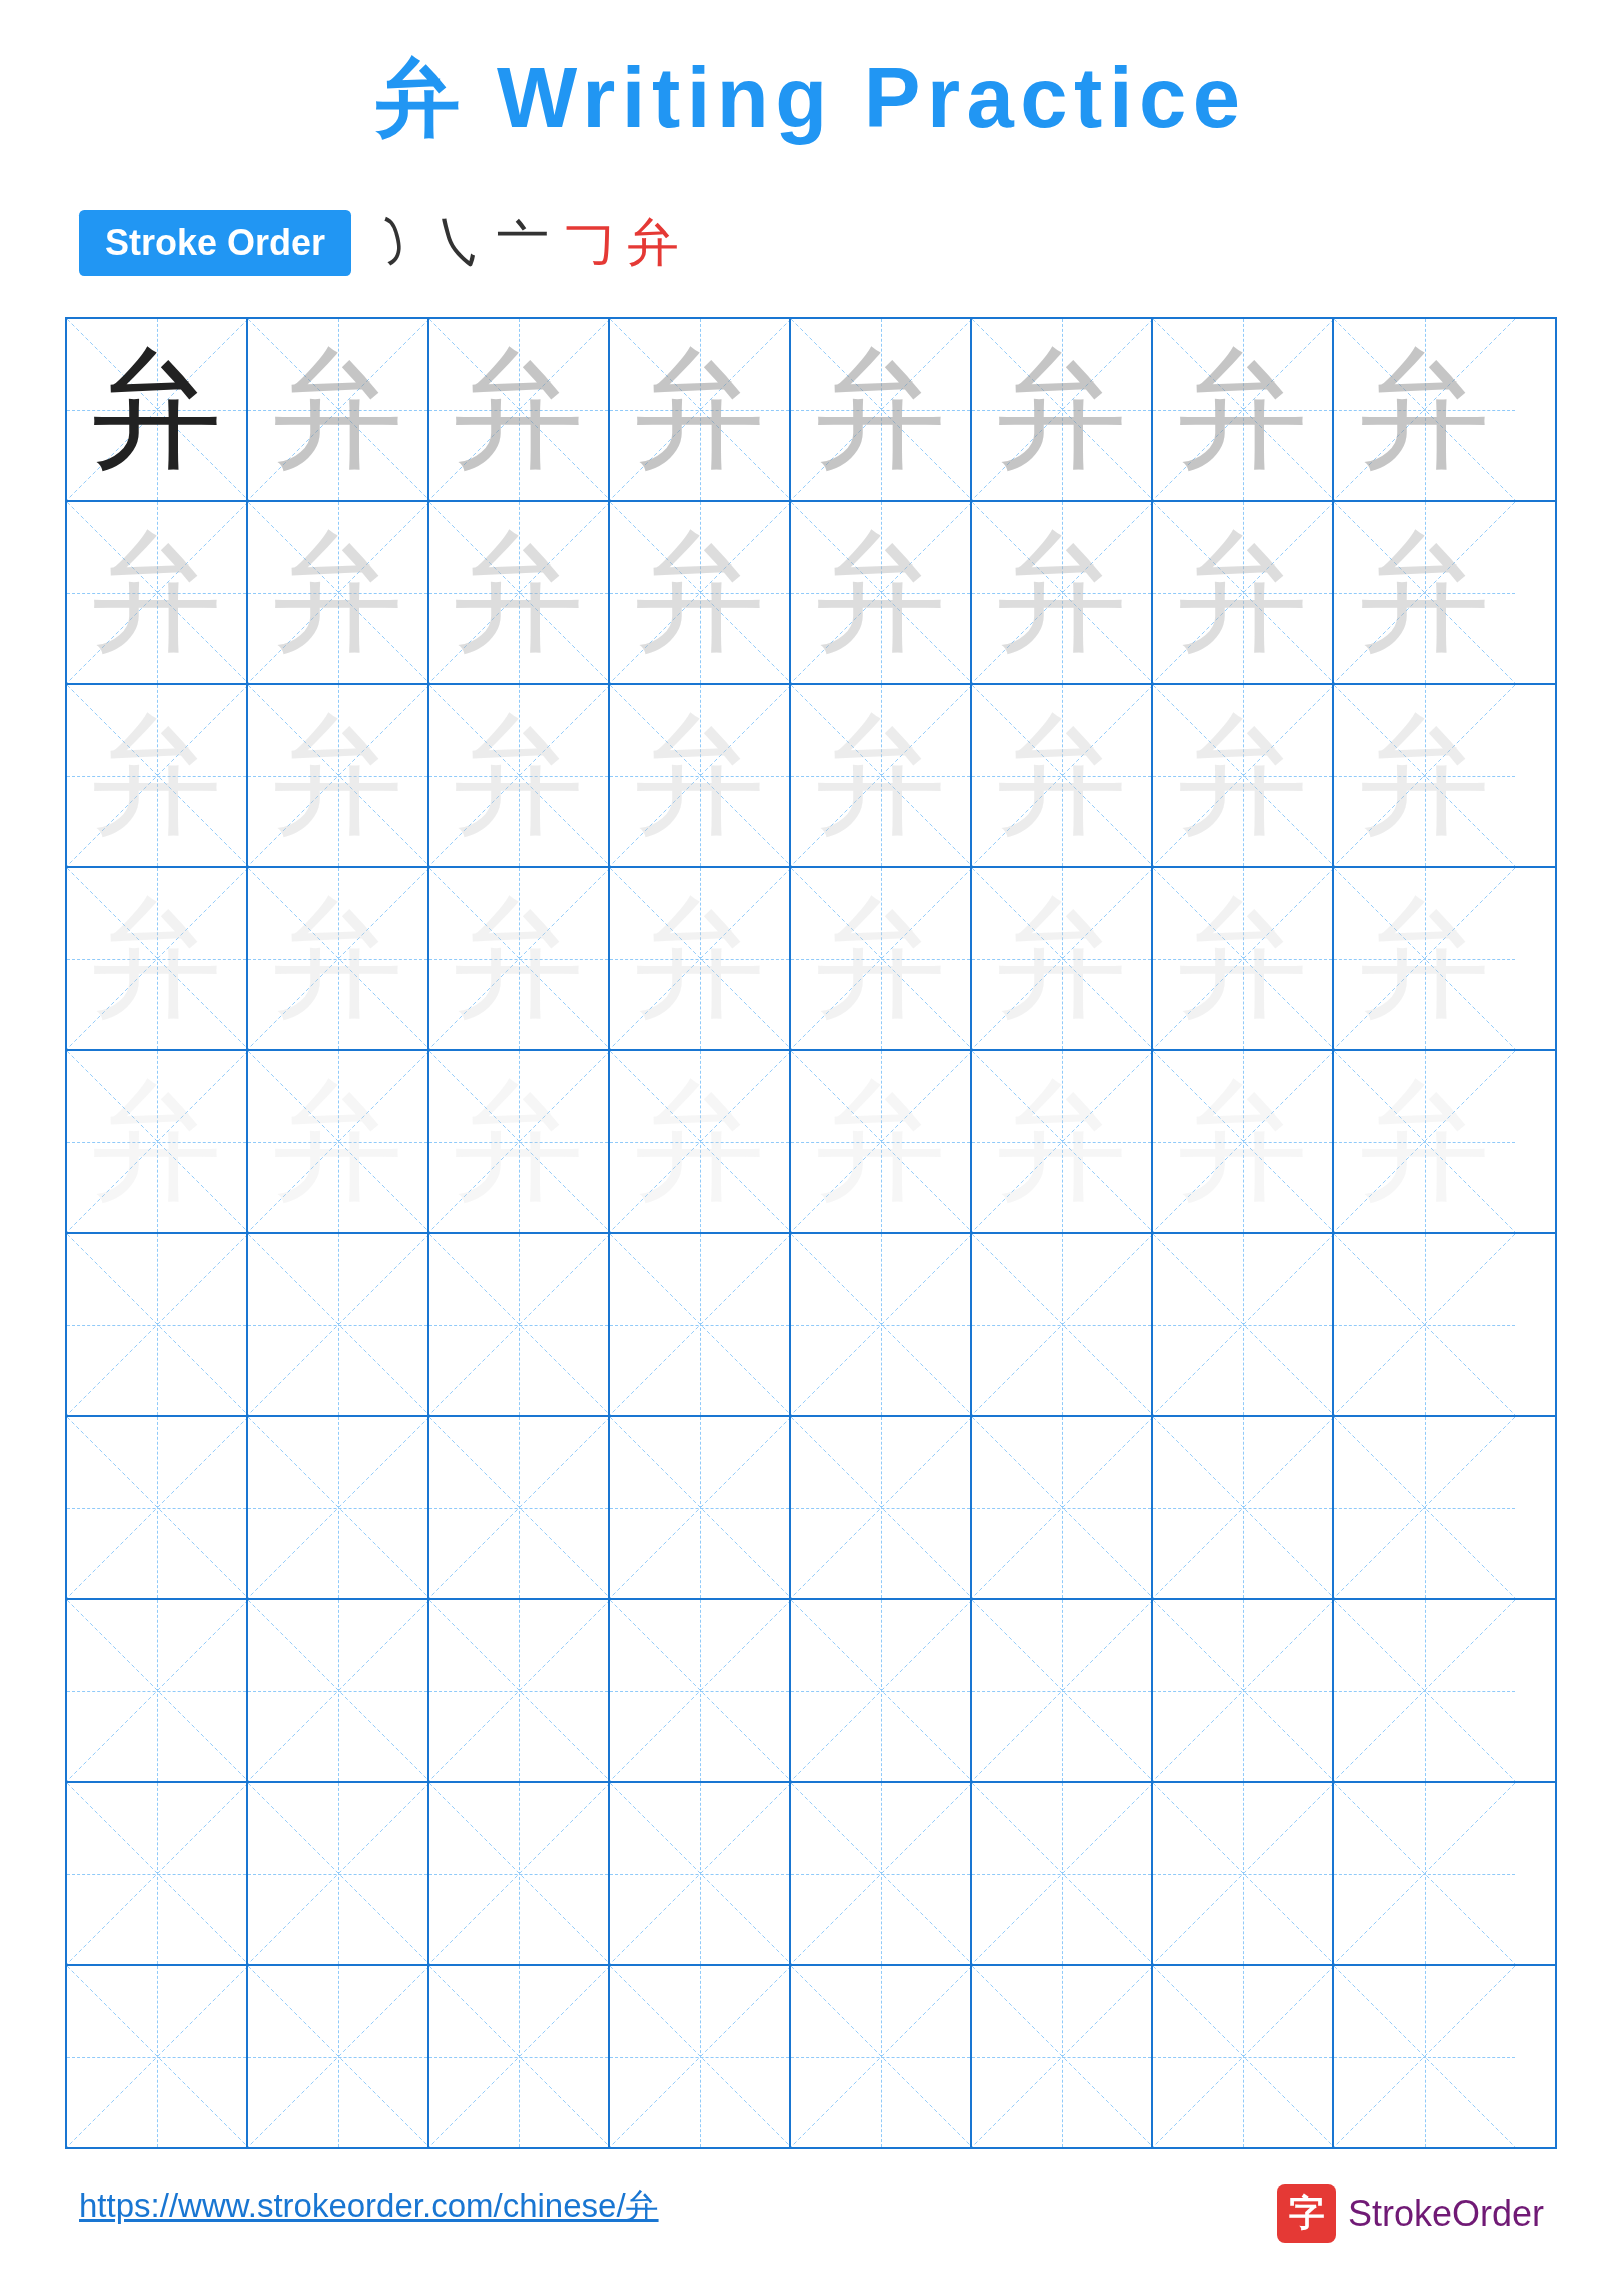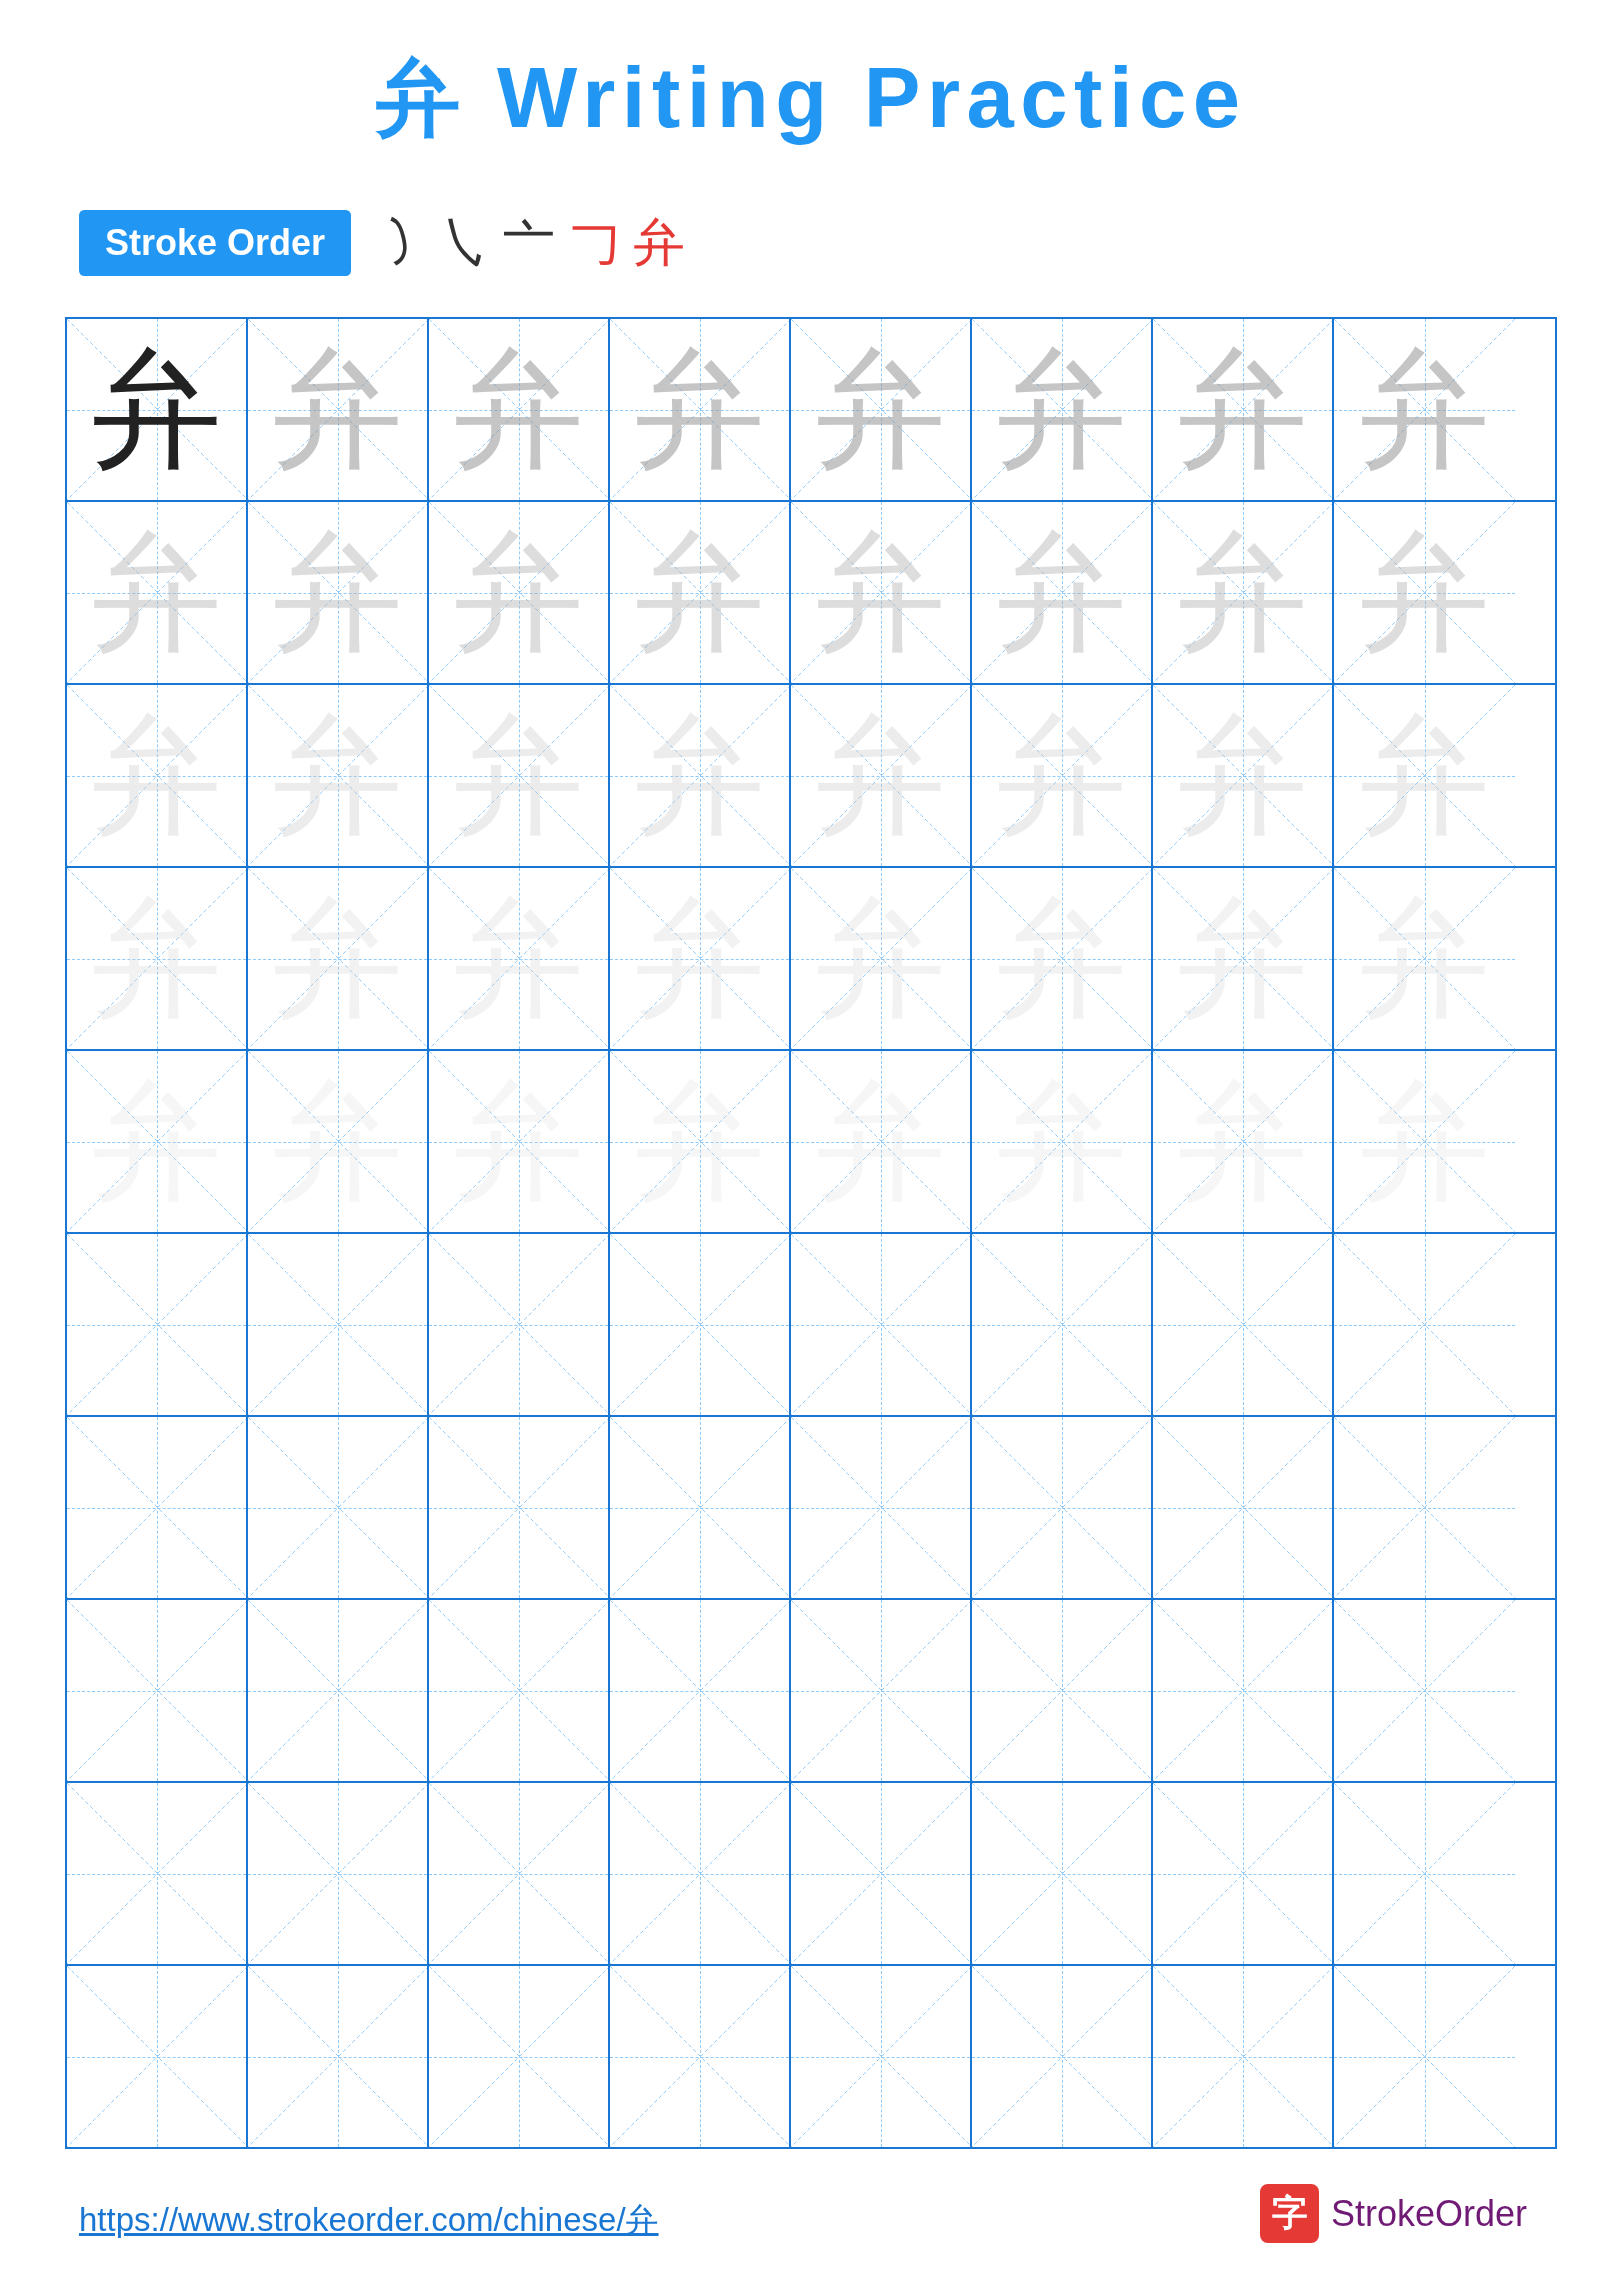--- a/index.html
+++ b/index.html
@@ -18,21 +18,21 @@
       font-size: 85px;
       font-weight: bold;
       color: #2196F3;
       letter-spacing: 6.5px;
     }
 
     .stroke-order-section {
       display: flex;
       align-items: center;
       margin: 52px 79px 39px 79px;
-      gap: 22px;
+      gap: 16px;
     }
 
     .stroke-order-badge {
       background: #2196F3;
       color: white;
       font-size: 36px;
       font-weight: bold;
       padding: 11.8px 26px;
       border-radius: 5.2px;
       white-space: nowrap;
@@ -149,23 +149,23 @@
 
     .empty-cell {
       
     }
 
     
     .footer {
       position: absolute;
       bottom: 52px;
       left: 79px;
-      right: 95px;
+      right: 78px;
       display: flex;
-      align-items: flex-end;
+      align-items: flex-start;
       justify-content: space-between;
     }
 
     .footer-url {
       font-size: 33px;
       color: #1976D2;
     }
 
     .footer-logo {
       display: flex;

